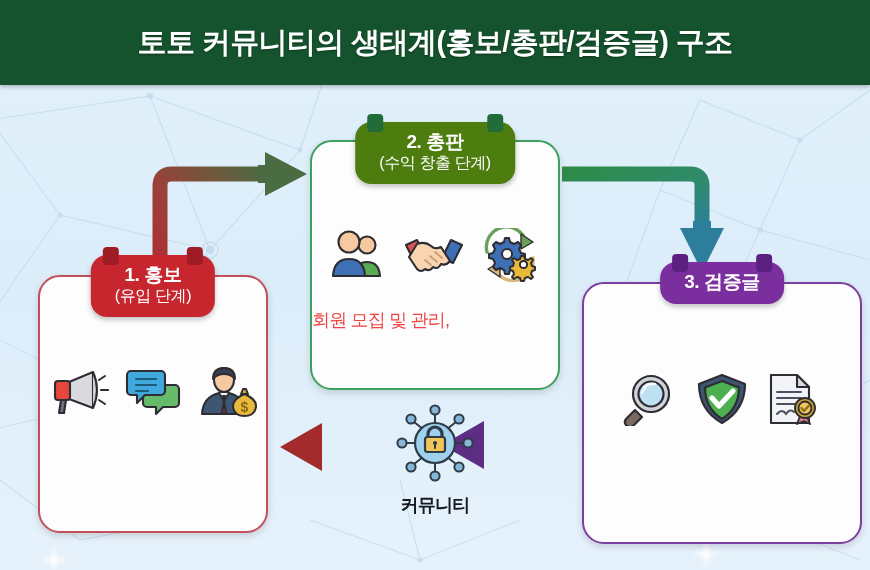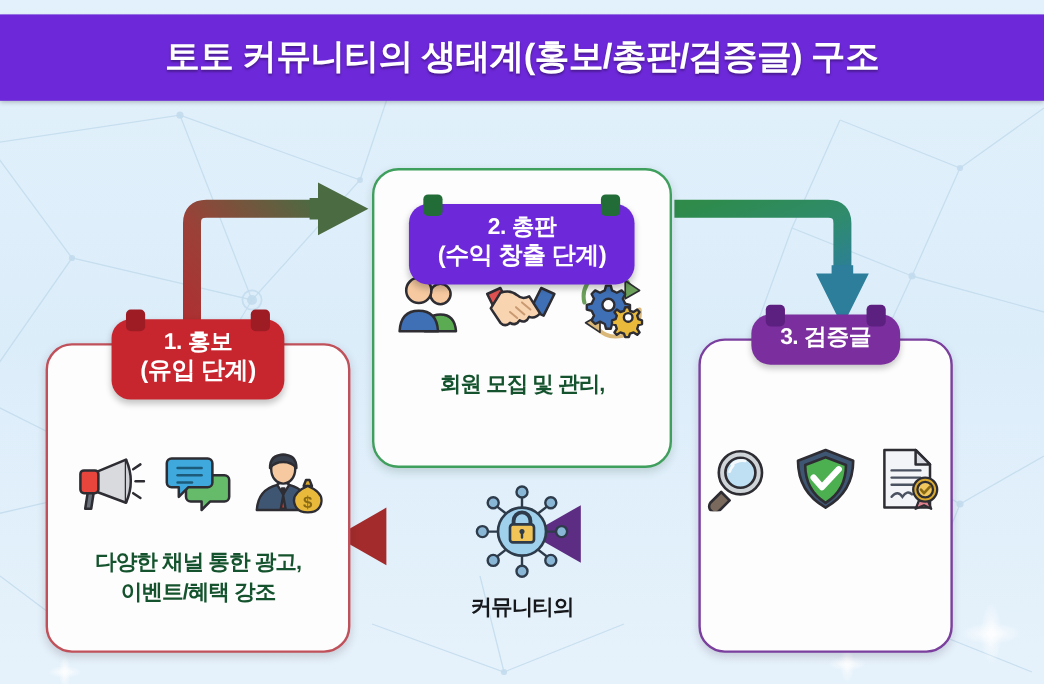--- a/index.html
+++ b/index.html
@@ -9,22 +9,22 @@
     font-family:"Liberation Sans","DejaVu Sans",sans-serif;
     background:#dff0fb;
   }
   #stage{position:relative;width:870px;height:570px;overflow:hidden;background:#dff0fb;}
 
   
   .bg-net{position:absolute;left:0;top:0;width:870px;height:570px;}
 
   
   .header{
-    position:absolute;left:0;top:12px;width:870px;height:72px;
-    background:#6d28d9;
+    position:absolute;left:0;top:0;width:870px;height:85px;
+    background:#14532d;
     display:flex;align-items:center;justify-content:center;
     box-shadow:0 2px 4px rgba(0,0,0,.25);
     z-index:30;
   }
   .header-title{
     color:#ffffff;font-size:29px;font-weight:bold;letter-spacing:-0.6px;
     white-space:nowrap;
     text-shadow:0 1px 2px rgba(0,0,0,.35);
   }
 
@@ -41,34 +41,34 @@
   }
   .badge{
     position:absolute;left:50%;transform:translateX(-50%);
     border-radius:16px;
     padding:9px 24px 11px 24px;
     text-align:center;color:#fff;
     box-shadow:0 3px 5px rgba(0,0,0,.22);
     z-index:25;white-space:nowrap;
   }
   .badge .b1{font-size:19px;font-weight:bold;line-height:1.18;letter-spacing:-0.4px;}
-  .badge .b2{font-size:20px;font-weight:bold;line-height:1.25;letter-spacing:-0.4px;}
+  .badge .b2{font-size:16px;font-weight:normal;line-height:1.25;letter-spacing:-0.4px;}
   .badge-notch{
     position:absolute;top:-8px;width:16px;height:18px;border-radius:4px;
     z-index:-1;
   }
 
   .icon-row{
     position:absolute;left:0;width:100%;
     display:flex;align-items:center;justify-content:center;gap:14px;
   }
   .caption{
     position:absolute;left:0;width:100%;
-    text-align:center;color:#14532d;
-    font-size:18px;font-weight:bold;line-height:1.38;letter-spacing:-0.8px;
+    text-align:left;color:#ef4444;
+    font-size:18px;font-weight:normal;line-height:1.38;letter-spacing:-0.8px;
   }
   .caption .ln{display:block;white-space:nowrap;}
 
   
   .hub{position:absolute;z-index:20;text-align:center;}
   .hub-caption{
     margin-top:6px;color:#16181c;font-size:18px;font-weight:bold;
     line-height:1.42;letter-spacing:-0.8px;
   }
   .hub-caption .ln{display:block;white-space:nowrap;}
@@ -170,21 +170,21 @@
       <path d="M600 445 L480 445" fill="none" stroke="url(#gradC)" stroke-width="16"></path>
       <path d="M484 421 L442 445 L484 469 Z" fill="#5c2d82"></path>
     </g>
 
     <g>
       <path d="M392 447 L318 447" fill="none" stroke="url(#gradD)" stroke-width="16"></path>
       <path d="M322 423 L280 447 L322 471 Z" fill="#a32b2b"></path>
     </g>
   </svg>
 
-  <div class="card" style="left:38px;top:286px;width:254px;height:258px;border:2.5px solid #c0505a;box-shadow:0 3px 7px rgba(60,40,50,.18);">
+  <div class="card" style="left:38px;top:275px;width:230px;height:258px;border:2.5px solid #c0505a;box-shadow:0 3px 7px rgba(60,40,50,.18);">
     <div class="badge" style="top:-22px;background:#c8262f;">
       <div class="badge-notch" style="left:12px;background:#9e1d25;"></div>
       <div class="badge-notch" style="right:12px;background:#9e1d25;"></div>
       <div class="b1">1. 홍보</div>
       <div class="b2">(유입 단계)</div>
     </div>
 
     <div class="icon-row" style="top:86px;height:58px;">
 
       <svg width="60" height="52" viewBox="0 0 60 52">
@@ -220,28 +220,24 @@
           <path d="M26 30 l1 6 l-2 11 h4 l-2 -11 l1 -6 z" fill="#d0392f"></path>
           <ellipse cx="27" cy="14" rx="10" ry="12" fill="#f6c9a0"></ellipse>
           <path d="M16 13 q0 -11 11 -11 q11 0 11 11 q-4 -5 -11 -5 q-7 0 -11 5 z" fill="#39404e"></path>
           <path d="M44 28 h7 l-2 -5 h-3 z" fill="#d9a82e"></path>
           <path d="M47.5 28 q14 6 11 15 q-2 7 -11 7 q-9 0 -11 -7 q-3 -9 11 -15 z" fill="#e8b93b"></path>
         </g>
         <text x="47.5" y="46" font-size="14" font-weight="bold" text-anchor="middle" fill="#8a6a14" font-family="'Liberation Sans',sans-serif">$</text>
       </svg>
     </div>
 
-    <div class="caption" style="top:168px;">
-      <span class="ln">다양한 채널 통한 광고,</span>
-      <span class="ln">이벤트/혜택 강조</span>
-    </div>
   </div>
 
   <div class="card" style="left:310px;top:140px;width:250px;height:250px;border:2.5px solid #3f9f5c;box-shadow:0 3px 7px rgba(40,70,50,.18);">
-    <div class="badge" style="top:-20px;background:#6d28d9;margin-top:48px;">
+    <div class="badge" style="top:-20px;background:#4d7c0f;">
       <div class="badge-notch" style="left:12px;background:#226c38;"></div>
       <div class="badge-notch" style="right:12px;background:#226c38;"></div>
       <div class="b1">2. 총판</div>
       <div class="b2">(수익 창출 단계)</div>
     </div>
 
     <div class="icon-row" style="top:84px;height:58px;">
 
       <svg width="60" height="52" viewBox="0 0 60 52">
         <g stroke="#2d2d33" stroke-width="2.1" stroke-linejoin="round">
@@ -281,21 +277,21 @@
           <circle cx="44.5" cy="36.5" r="3.6" fill="#fdfdfd"></circle>
         </g>
       </svg>
     </div>
 
     <div class="caption" style="top:166px;">
       <span class="ln">회원 모집 및 관리,</span>
     </div>
   </div>
 
-  <div class="card" style="left:582px;top:282px;width:212px;height:262px;border:2.5px solid #7b3f9e;box-shadow:0 3px 7px rgba(60,40,80,.18);">
+  <div class="card" style="left:582px;top:282px;width:280px;height:262px;border:2.5px solid #7b3f9e;box-shadow:0 3px 7px rgba(60,40,80,.18);">
     <div class="badge" style="top:-22px;background:#7b2f9e;">
       <div class="badge-notch" style="left:12px;background:#5c2080;"></div>
       <div class="badge-notch" style="right:12px;background:#5c2080;"></div>
       <div class="b1">3. 검증글</div>
     </div>
 
     <div class="icon-row" style="top:86px;height:58px;">
 
       <svg width="58" height="54" viewBox="0 0 58 54">
         <g stroke="#2d2d33" stroke-width="2.2" stroke-linejoin="round">
@@ -361,17 +357,17 @@
         <circle cx="19" cy="64" r="4.6"></circle>
           <circle cx="67" cy="64" r="4.6"></circle>
       </g>
       <circle cx="43" cy="40" r="20" fill="#9fd0ec" stroke="#2d3b4a" stroke-width="2.2"></circle>
       <path d="M36 35 v-4 a7 7 0 0 1 14 0 v4" fill="none" stroke="#2d3b4a" stroke-width="3.2" stroke-linecap="round"></path>
       <rect x="33" y="34" width="20" height="15" rx="2.5" fill="#f0c457" stroke="#2d3b4a" stroke-width="2.2"></rect>
       <circle cx="43" cy="40" r="2.1" fill="#2d3b4a"></circle>
       <path d="M43 41.5 v3.5" stroke="#2d3b4a" stroke-width="2" stroke-linecap="round"></path>
     </svg>
     <div class="hub-caption">
-      <span class="ln">커뮤니티의</span>
+      <span class="ln">커뮤니티</span>
     </div>
   </div>
 
 </div>
 
 </body></html>

